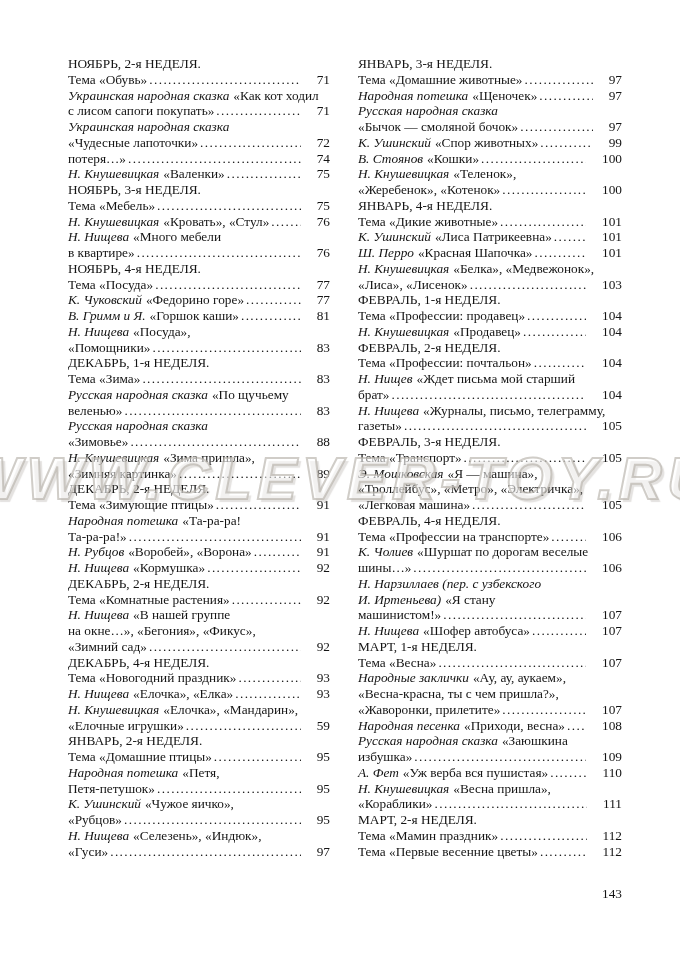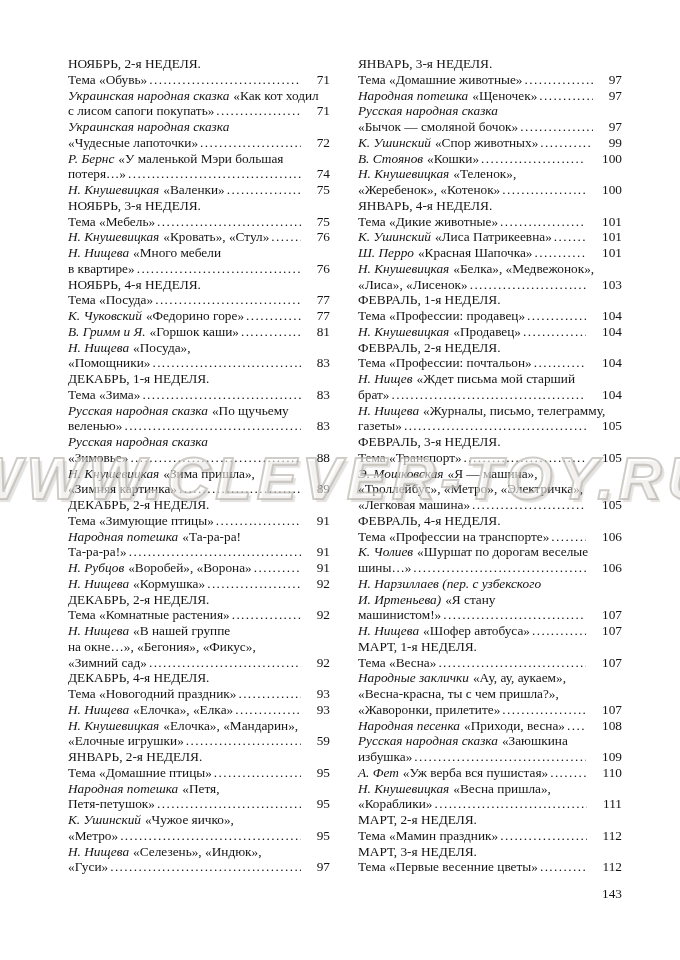--- a/index.html
+++ b/index.html
@@ -64,24 +64,20 @@
         </div>
         <div class="line">
           <span class="it">Украинская народная сказка</span>
         </div>
         <div class="line">
           <span class="tx">«Чудесные лапоточки»</span>
           <span class="leader"></span>
           <span class="pg">72</span>
         </div>
         <div class="line">
-          <span class="it">Р. Бернс</span>
-          <span class="tx">«У маленькой Мэри большая</span>
-        </div>
-        <div class="line">
           <span class="tx">потеря…»</span>
           <span class="leader"></span>
           <span class="pg">74</span>
         </div>
         <div class="line">
           <span class="it">Н. Кнушевицкая</span>
           <span class="tx">«Валенки»</span>
           <span class="leader"></span>
           <span class="pg">75</span>
         </div>
@@ -258,21 +254,21 @@
         <div class="line">
           <span class="tx">Петя-петушок»</span>
           <span class="leader"></span>
           <span class="pg">95</span>
         </div>
         <div class="line">
           <span class="it">К. Ушинский</span>
           <span class="tx">«Чужое яичко»,</span>
         </div>
         <div class="line">
-          <span class="tx">«Метро»</span>
+          <span class="tx">«Рубцов»</span>
           <span class="leader"></span>
           <span class="pg">95</span>
         </div>
         <div class="line">
           <span class="it">Н. Нищева</span>
           <span class="tx">«Селезень», «Индюк»,</span>
         </div>
         <div class="line">
           <span class="tx">«Гуси»</span>
           <span class="leader"></span>
@@ -497,23 +493,20 @@
           <span class="leader"></span>
           <span class="pg">111</span>
         </div>
         <div class="line">
           <span class="tx">МАРТ, 2-я НЕДЕЛЯ.</span>
         </div>
         <div class="line">
           <span class="tx">Тема «Мамин праздник»</span>
           <span class="leader"></span>
           <span class="pg">112</span>
-        </div>
-        <div class="line">
-          <span class="tx">МАРТ, 3-я НЕДЕЛЯ.</span>
         </div>
         <div class="line">
           <span class="tx">Тема «Первые весенние цветы»</span>
           <span class="leader"></span>
           <span class="pg">112</span>
         </div>
       </div>
   </div>
 
   <div class="watermark">WWW.CLEVER-TOY.RU</div>

